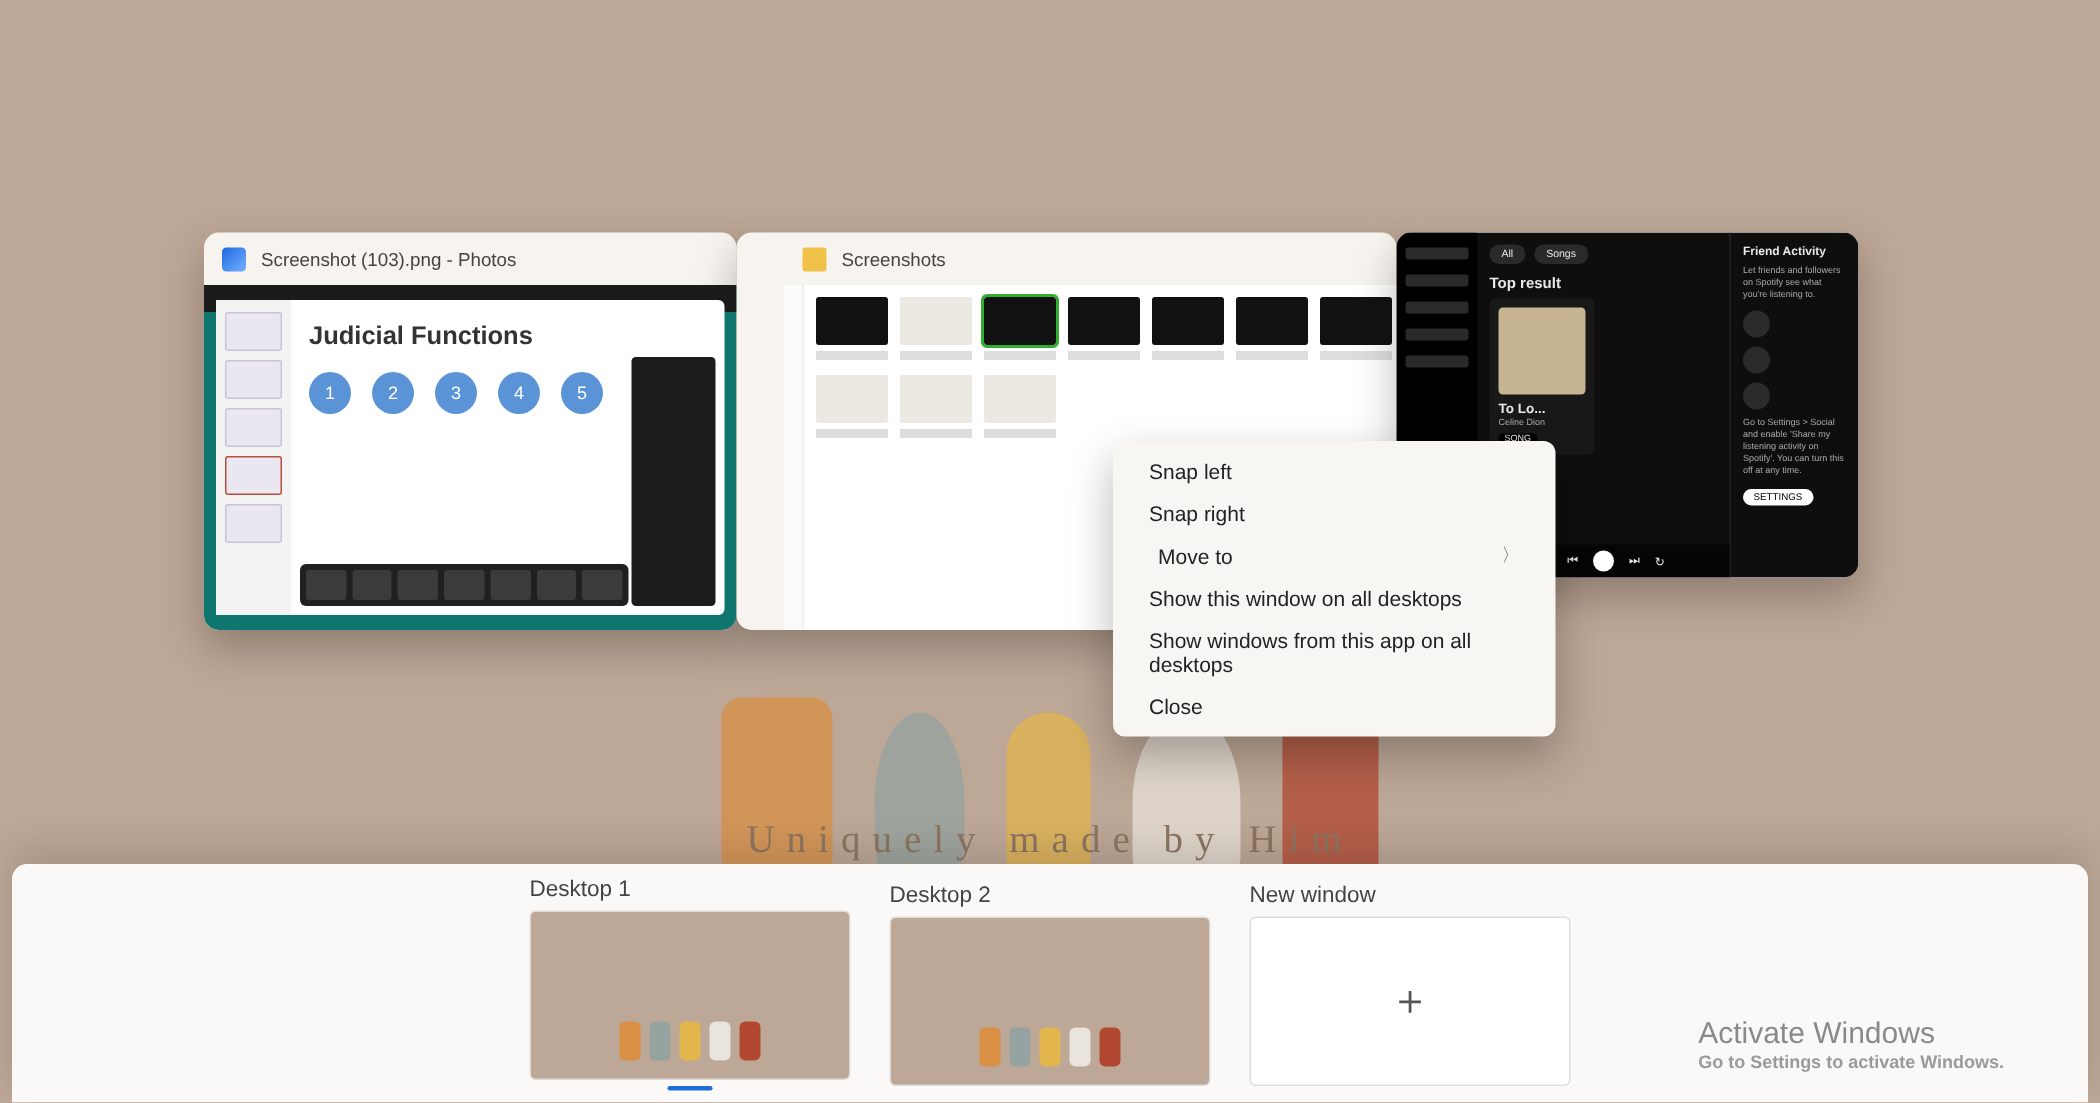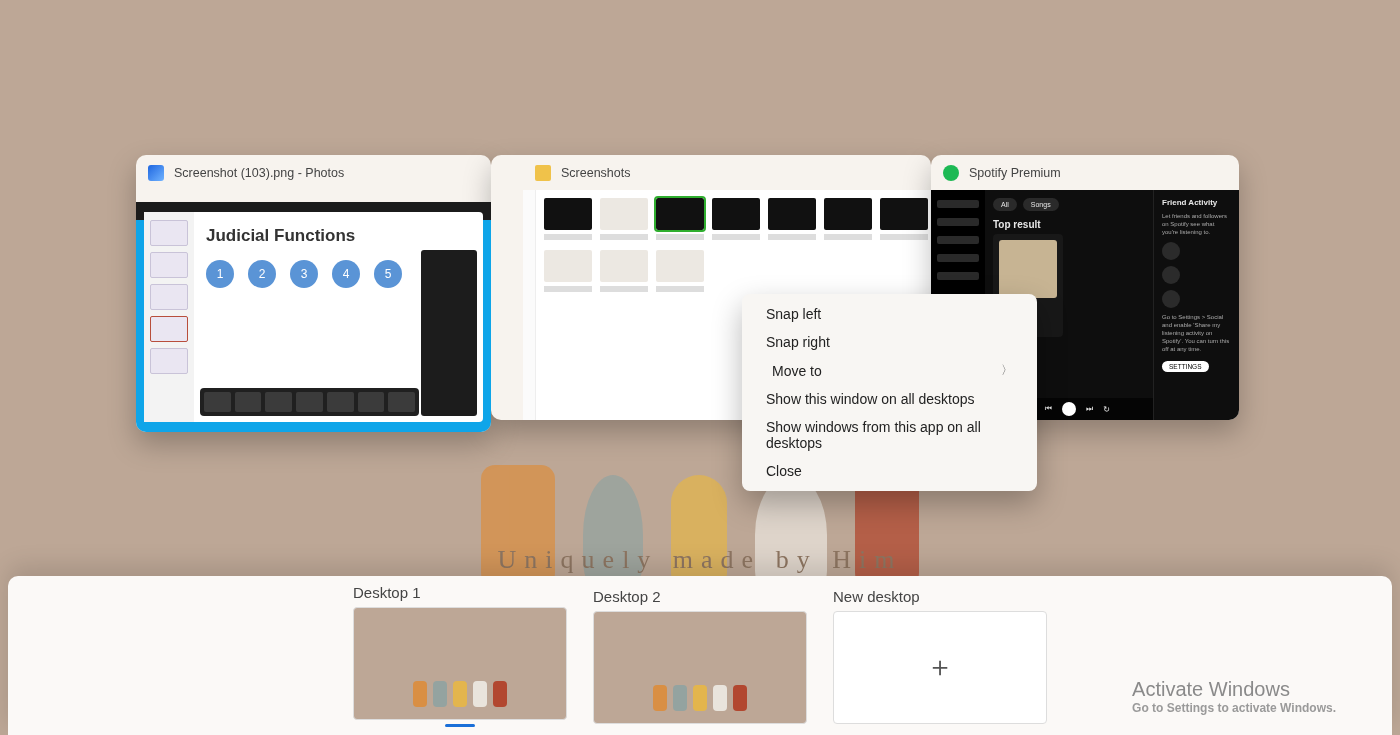--- a/index.html
+++ b/index.html
@@ -44,21 +44,21 @@
     padding: 8px 12px; height: 35px;
   }
   .win-title { font-size: 12.5px; color: #444; }
   .win-icon { width: 16px; height: 16px; border-radius: 3px; }
   .win-icon.photos { background: linear-gradient(135deg,#1e66e0,#71b3ff); }
   .win-icon.folder { background: #f0c24a; border-radius: 2px; }
   .win-icon.spotify { background: #1db954; border-radius: 50%; }
   .win-body { width: 100%; height: 230px; }
 
   
-  .photos-body { background: #0ea5e9; position: relative; margin-top: 12px; }
+  .photos-body { background: #0f766e; position: relative; }
   .photos-inner { position: absolute; inset: 10px 8px 10px 8px; background: #fff; border-radius: 4px; display:flex; }
   .ppt-side { width: 50px; background: #f3f3f3; display:flex; flex-direction:column; gap:6px; padding:8px 6px; }
   .ppt-thumb { width: 100%; height: 26px; background:#eae6f2; border:1px solid #c9c3d8; border-radius:2px; }
   .ppt-thumb.sel { border:1.5px solid #b84e3c; }
   .ppt-main { flex:1; padding: 14px 12px; }
   .ppt-title { font-size: 17px; font-weight: 600; color: #333; margin-bottom: 14px; }
   .ppt-nums { display:flex; gap:14px; }
   .ppt-num { width:28px; height:28px; border-radius:50%; background:#5a94d6; color:#fff; font-size:12px; display:flex; align-items:center; justify-content:center; }
   .ppt-dark { position:absolute; right:6px; top:38px; width:56px; bottom:6px; background:#1c1c1c; border-radius:3px; }
   .ppt-strip { position:absolute; left:56px; right:64px; bottom:6px; height:28px; background:#202020; border-radius:4px; display:flex; gap:4px; padding:4px; }
@@ -258,24 +258,20 @@
           <div>
               <div class="ex-th light"></div>
               <div class="ex-cap"></div>
             </div>
         </div>
       </div>
     </div>
   </div>
 
   <div class="win-card narrow">
-    <div class="win-header">
-      <span class="win-icon spotify"></span>
-      <span class="win-title">Spotify Premium</span>
-    </div>
     <div class="win-body sp-body">
       <div class="sp-side">
           <div></div>
           <div></div>
           <div></div>
           <div></div>
           <div></div>
         </div>
       <div class="sp-main">
         <div class="sp-pills">
@@ -352,21 +348,21 @@
       <div class="mini-vases">
           <div class="mv o"></div>
           <div class="mv g"></div>
           <div class="mv y"></div>
           <div class="mv w"></div>
           <div class="mv r"></div>
         </div>
     </div>
   </div>
   <div class="desk-col">
-    <div class="desk-label">New desktop</div>
+    <div class="desk-label">New window</div>
     <div class="desk-preview new">
       <span class="plus">＋</span>
     </div>
   </div>
 
   <div class="watermark">
     <div class="t1">Activate Windows</div>
     <div class="t2">Go to Settings to activate Windows.</div>
   </div>
 </div>

